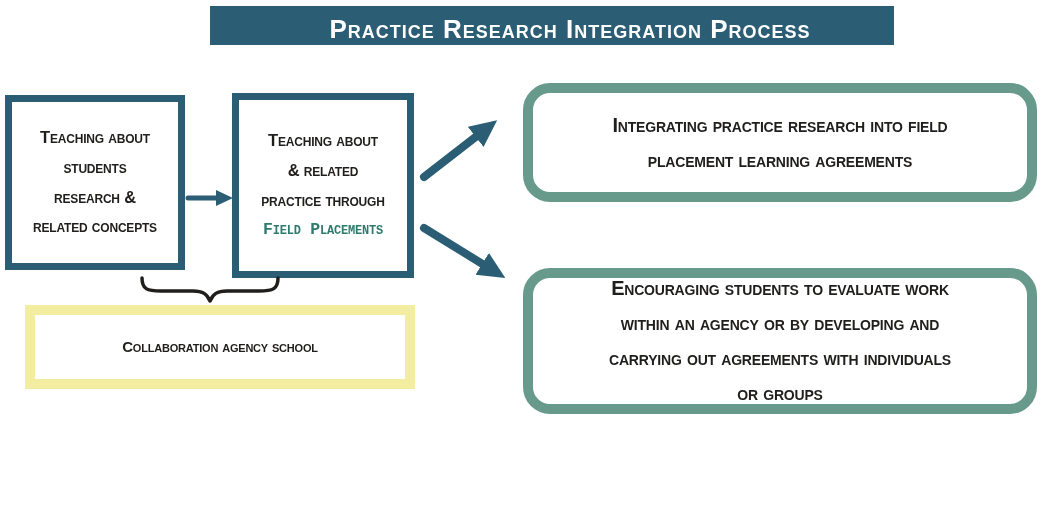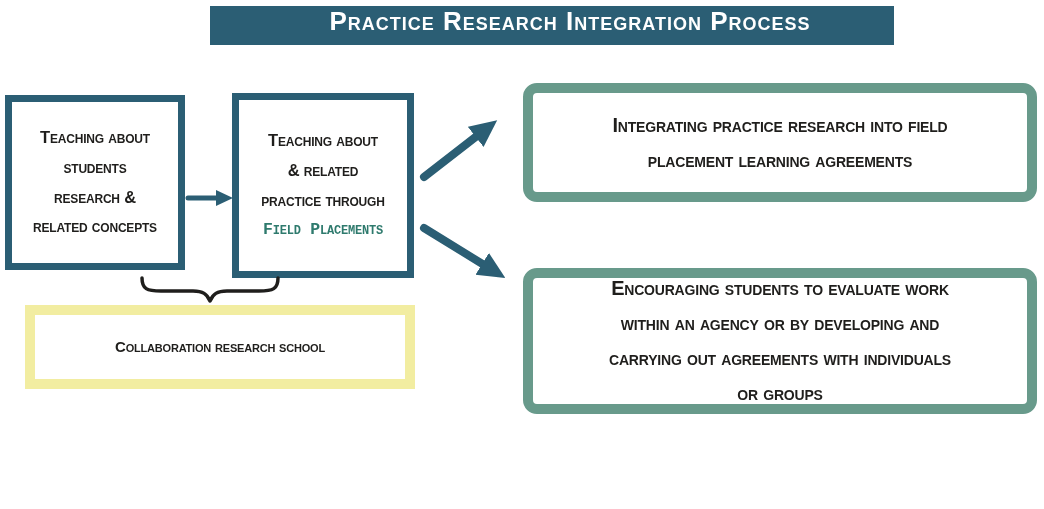--- a/index.html
+++ b/index.html
@@ -8,31 +8,31 @@
     --accent-text:#2e7a6d; --ink:#1f1e1c; --bg:#ffffff;
   }
   *{margin:0;padding:0;box-sizing:border-box;}
   body{font-family:"Liberation Sans",sans-serif;background:#e9e9ee;}
   .canvas{
     position:relative;width:1044px;height:509px;background:var(--bg);
     overflow:hidden;font-variant:small-caps;color:var(--ink);font-weight:700;
   }
   .banner{
     position:absolute;left:210px;top:6px;width:684px;height:39px;
-    background:var(--banner-bg);color:#ffffff;display:flex;align-items:flex-start;justify-content:center;
+    background:var(--banner-bg);color:#ffffff;display:flex;align-items:flex-end;justify-content:center;
     font-size:26px;letter-spacing:1px;white-space:nowrap;padding-left:36px;
   }
   .box{position:absolute;background:#ffffff;display:flex;flex-direction:column;
        align-items:center;justify-content:center;text-align:center;}
   .ln{display:block;white-space:nowrap;}
   .flow-box{border:7px solid var(--box-border);font-size:16.5px;line-height:1.8;letter-spacing:-0.2px;}
   .flow-box.first{left:5px;top:95px;width:180px;height:175px;}
   .flow-box.second{left:232px;top:93px;width:182px;height:185px;}
   .accent{color:var(--accent-text);font-family:Liberation Mono, monospace;}
-  .outcome{border:10px solid var(--outcome-border);border-radius:14px;
+  .outcome{border:10px solid var(--outcome-border);border-radius:27px;
            font-size:20px;line-height:1.75;letter-spacing:-0.2px;padding:0 6px;}
   .outcome.top{left:523px;top:83px;width:514px;height:119px;}
   .outcome.bottom{left:523px;top:268px;width:514px;height:146px;}
   .foundation{border:10px solid var(--foundation-border);
               font-size:15px;line-height:1.85;letter-spacing:-0.2px;padding:0 4px;}
   .foundation.top{left:25px;top:305px;width:390px;height:84px;}
   .foundation.bottom{left:25px;top:413px;width:390px;height:84px;}
   .connectors{position:absolute;left:0;top:0;width:1044px;height:509px;pointer-events:none;}
   .connectors .arrow{stroke:var(--arrow);stroke-linecap:round;fill:none;}
   .connectors marker path{fill:var(--arrow);stroke:none;}
@@ -67,21 +67,21 @@
   </div>
 
   <div class="box outcome bottom">
     <span class="ln">Encouraging students to evaluate work</span>
     <span class="ln">within an agency or by developing and</span>
     <span class="ln">carrying out agreements with individuals</span>
     <span class="ln">or groups</span>
   </div>
 
   <div class="box foundation top">
-    <span class="ln">Collaboration research school</span>
+    <span class="ln">Collaboration agency school</span>
   </div>
 
 
   <svg class="connectors" viewBox="0 0 1044 509">
     <defs>
       <marker id="ah" markerWidth="3.6" markerHeight="3.4" refX="1" refY="1.6" orient="auto" markerUnits="strokeWidth">
         <path d="M0,0 L3.4,1.6 L0,3.2 Z"></path>
       </marker>
     </defs>
     <line class="arrow" x1="188" y1="198" x2="221" y2="198" stroke-width="5" marker-end="url(#ah)"></line>

